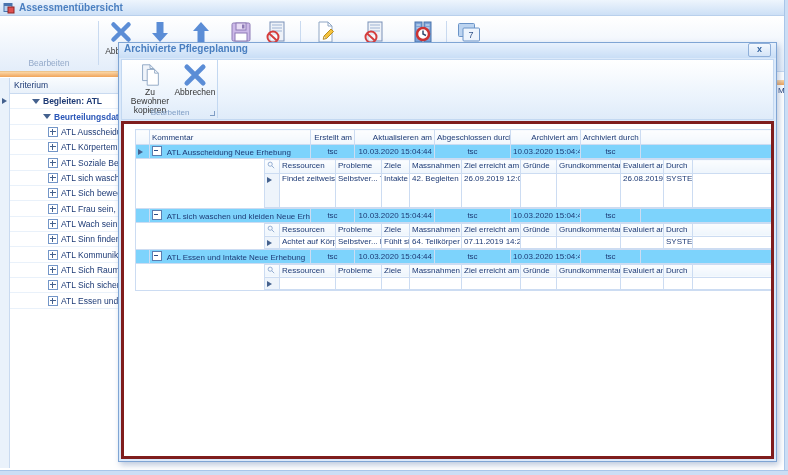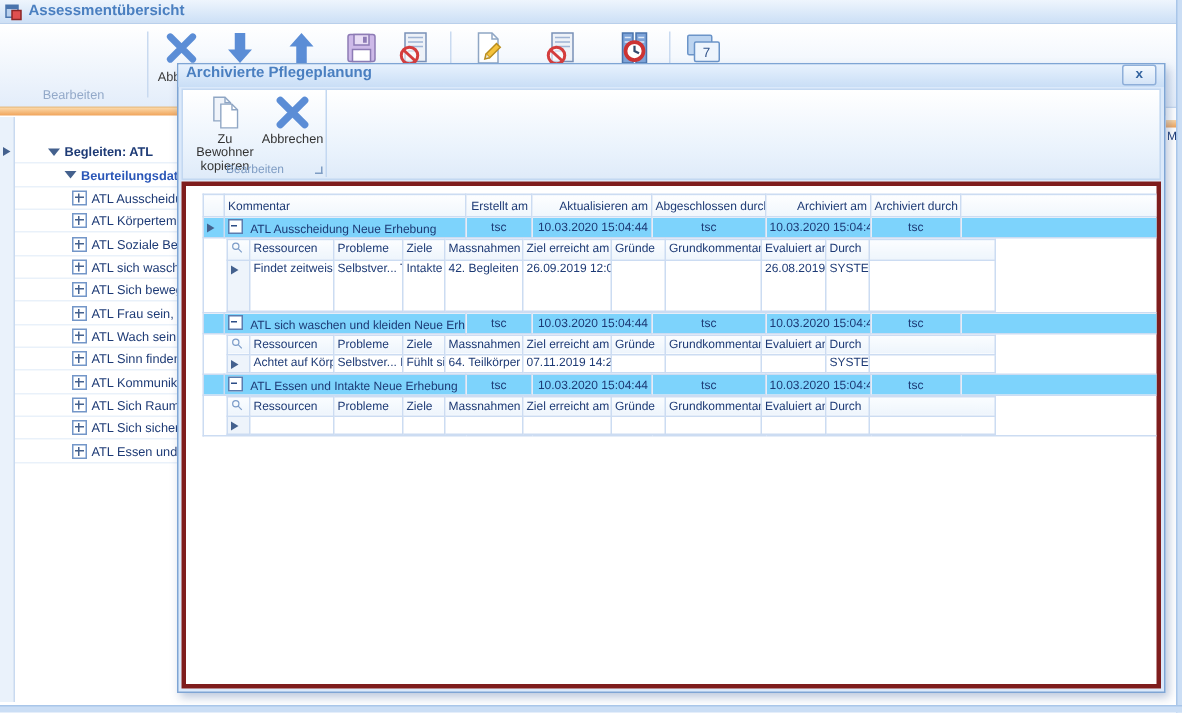--- a/index.html
+++ b/index.html
@@ -78,21 +78,21 @@
   tr.mh{height:15px;}
   tr.mh td{background:linear-gradient(#fdfeff,#f0f6fc);}
   tr.grow{height:13px;}
   tr.grow td{background:#7dd3fc;}
   td.ind{background:#eef4fb;}
   .al{text-align:left;} .ac{text-align:center;} .ar{text-align:right;}
   .minusbox{display:inline-block;width:8px;height:8px;border:1px solid #5b7db0;background:#fff;
     position:relative;vertical-align:-1px;margin-right:3px;}
   .minusbox .mbar{position:absolute;left:1px;top:3px;width:4px;height:1px;background:#2c4d86;}
   td.dwrap{padding:0 !important;}
-  .dflex{display:flex;align-items:flex-end;}
+  .dflex{display:flex;align-items:flex-end;flex-direction:column;}
   .indent15{width:15px;background:#dfeafa;flex:0 0 auto;}
   .dfill{flex:1;background:#fff;}
   table.detail{border-collapse:collapse;table-layout:fixed;width:512px;font-size:8px;color:#1d3a75;}
   table.detail td{border:1px solid #ccdcf2;padding:1px 2px;vertical-align:top;line-height:8.5px;
     overflow:hidden;box-sizing:border-box;}
   tr.dh{height:12px;}
   tr.dh td{background:linear-gradient(#fbfdff,#eef5fc);white-space:nowrap;vertical-align:middle;}
   tr.r1{height:34px;} tr.r3{height:12px;}
   tr.drow td.ind{vertical-align:top;padding-top:3px;}
 </style>
@@ -186,20 +186,21 @@
   </div>
   <div class="grp-label">Bearbeiten</div>
 </div>
 
 <div class="orange-bar"></div>
 
 <div class="left-panel">
   <div class="ind-strip">
     <div class="rec-arrow" style="position:absolute;left:2px;top:20px;"></div>
   </div>
+  <div class="krit-header">Kriterium</div>
   <div class="tree">
     <div class="tree-row bold" style="padding-left:22px;">
       <div class="tri-down"></div>
       <span>Begleiten: ATL</span>
     </div>
     <div class="tree-row blue" style="padding-left:33px;">
       <div class="tri-down"></div>
       <span>Beurteilungsdatum: Erst</span>
     </div>
     <div class="tree-row" style="padding-left:38px;">

